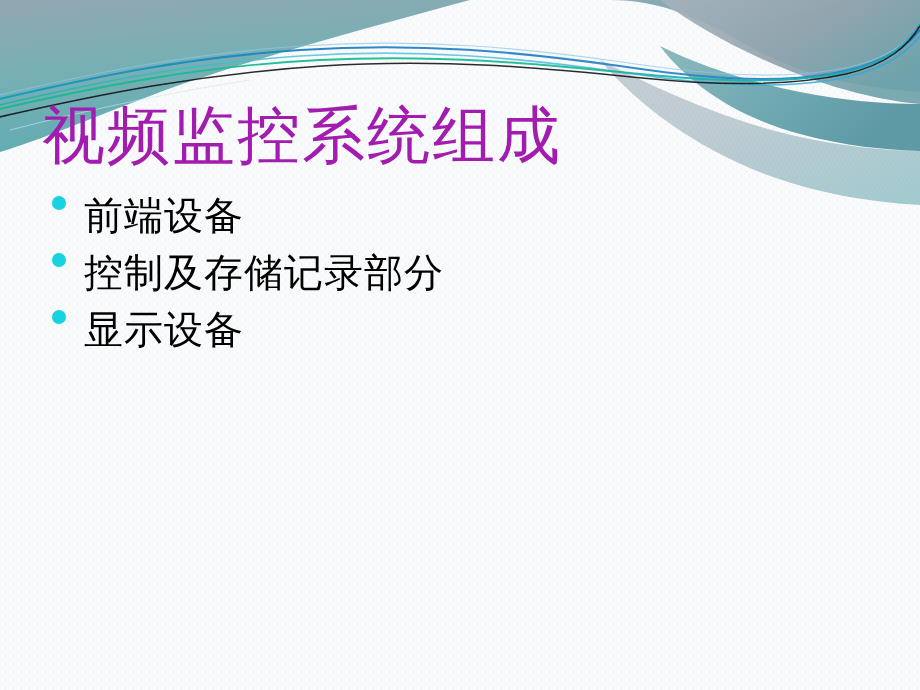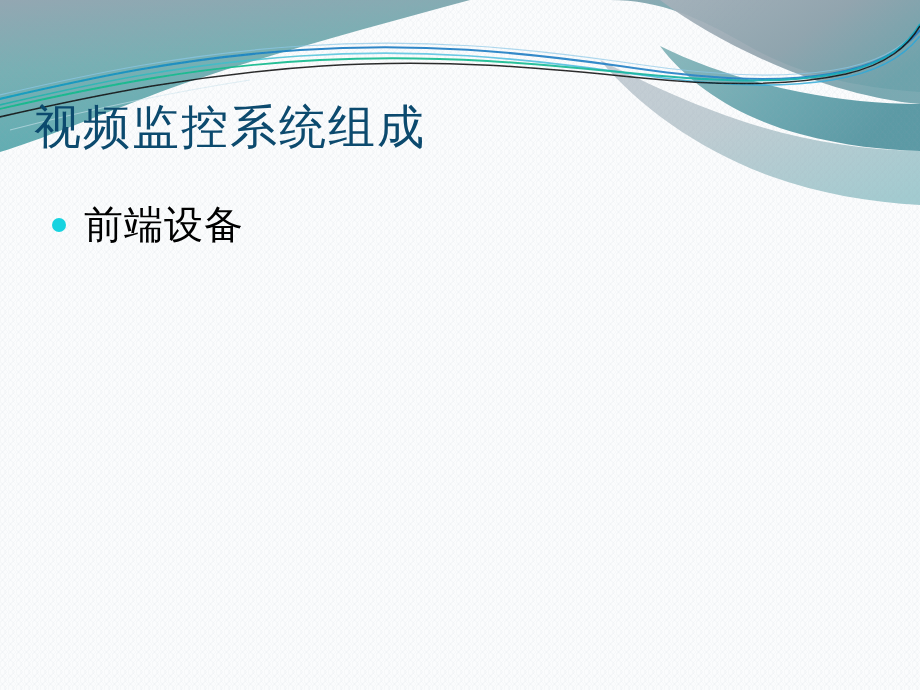--- a/index.html
+++ b/index.html
@@ -50,43 +50,42 @@
     position: absolute;
     z-index: 10;
     left: 0;
     top: 0;
     width: 920px;
     height: 690px;
   }
 
   .title {
     position: absolute;
-    left: 34px;
+    left: 42px;
     top: 103px;
     font-family: "Liberation Serif", "DejaVu Serif", serif;
-    font-size: 47px;
+    font-size: 63px;
     line-height: 1.05;
     letter-spacing: 2px;
-    color: #0c4a6e;
+    color: #a21caf;
     white-space: nowrap;
   }
 
   .bullet-list {
     position: absolute;
     left: 52px;
     top: 196px;
     width: 800px;
     margin: 0;
     padding: 0;
     list-style: none;
   }
 
   .bullet-item {
     display: flex;
-    align-items: center;
     height: 57px;
   }
 
   .bullet-dot {
     width: 14px;
     height: 14px;
     border-radius: 50%;
     background: #17d3e0;
     flex: 0 0 auto;
     margin-right: 18px;
@@ -220,18 +219,26 @@
     <div class="title">视频监控系统组成</div>
 
     <ul class="bullet-list">
 
       <li class="bullet-item">
         <span class="bullet-dot"></span>
         <span class="bullet-text">前端设备</span>
       </li>
 
 
-
+      <li class="bullet-item">
+        <span class="bullet-dot"></span>
+        <span class="bullet-text">控制及存储记录部分</span>
+      </li>
+
+      <li class="bullet-item">
+        <span class="bullet-dot"></span>
+        <span class="bullet-text">显示设备</span>
+      </li>
 
     </ul>
 
   </div>
 </div>
 
 </body></html>

